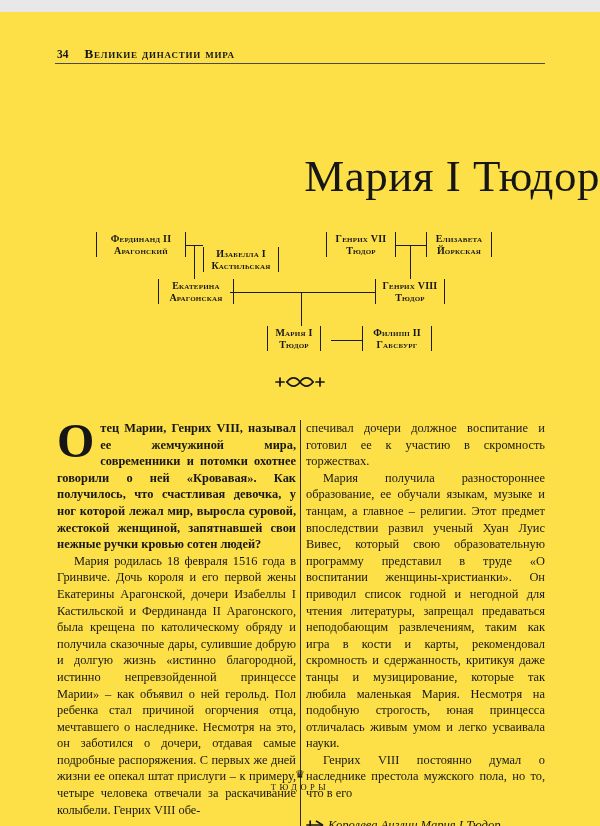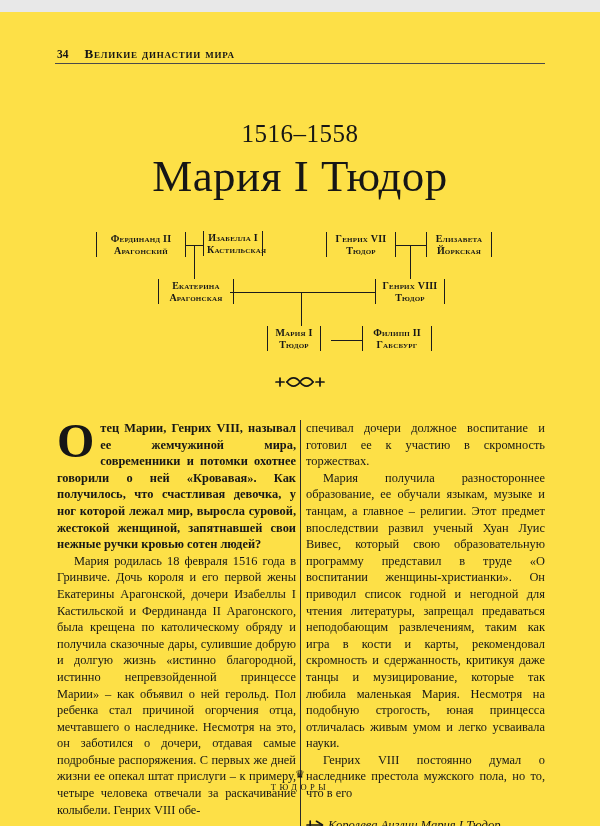--- a/index.html
+++ b/index.html
@@ -23,21 +23,21 @@
     position:absolute;top:51px;left:55px;right:55px;height:0;
     border-top:1.2px solid #4a4a4a;
   }
   
   .years{
     position:absolute;top:108px;left:0;width:100%;
     text-align:center;font-size:25px;letter-spacing:.5px;
   }
   .maintitle{
     position:absolute;top:138px;left:0;width:100%;
-    text-align:center;font-size:45px;font-weight:normal;margin:0;
+    text-align:right;font-size:45px;font-weight:normal;margin:0;
     letter-spacing:.5px;
   }
   
   .tree{position:absolute;top:218px;left:0;width:600px;height:135px;padding-left:17px;}
   .tnode{
     position:absolute;
     border-left:1.6px solid #1c1c1c;border-right:1.6px solid #1c1c1c;
     padding:1px 3px;text-align:center;
     font-variant:small-caps;font-weight:600;
     font-size:10px;line-height:11.5px;letter-spacing:.2px;
@@ -89,29 +89,28 @@
 <body>
 
 <div class="page">
 
   <div class="runhead">
     <span>34</span>
     <span class="rtitle">Великие династии мира</span>
   </div>
   <div class="headrule"></div>
 
-  <div class="years">1516–1558</div>
   <h1 class="maintitle">Мария I Тюдор</h1>
 
   <div class="tree">
     <div class="tnode" style="left:96px;top:2px;width:90px;">
       <span>Фердинанд II</span>
       <span>Арагонский</span>
     </div>
-    <div class="tnode" style="left:203px;top:1px;width:60px;">
+    <div class="tnode" style="left:203px;top:17px;width:76px;">
       <span>Изабелла I</span>
       <span>Кастильская</span>
     </div>
     <div class="tnode" style="left:326px;top:2px;width:70px;">
       <span>Генрих VII</span>
       <span>Тюдор</span>
     </div>
     <div class="tnode" style="left:426px;top:2px;width:66px;">
       <span>Елизавета</span>
       <span>Йоркская</span>

